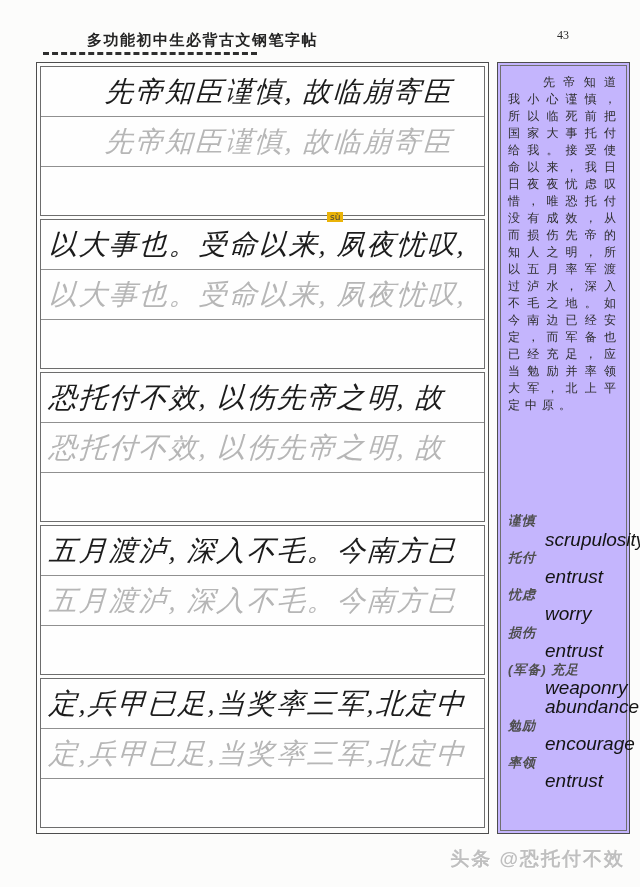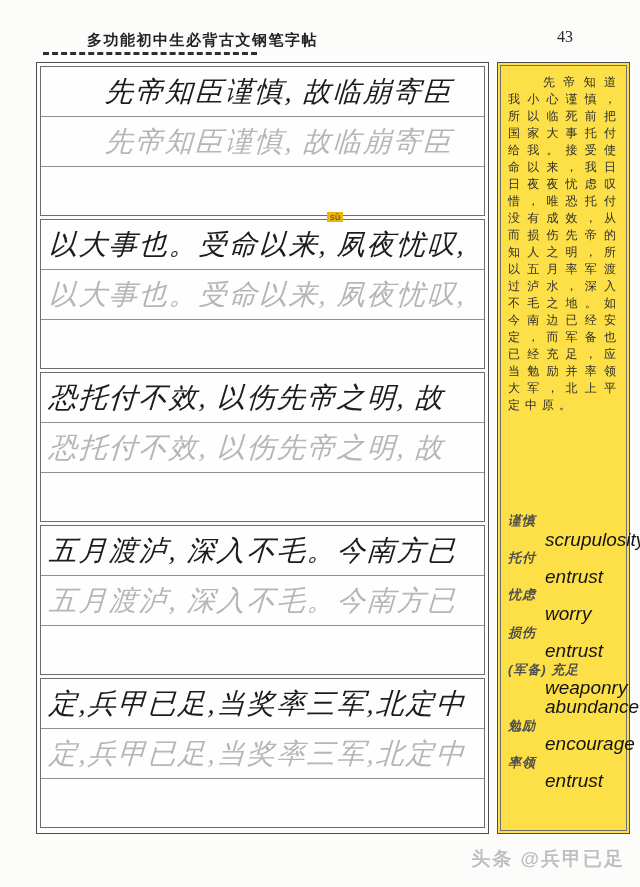--- a/index.html
+++ b/index.html
@@ -16,21 +16,21 @@
     font-size:15px;font-weight:600;color:#242424;
     letter-spacing:1.5px;white-space:nowrap;margin-left:44px;
   }
   .hdr-dash{
     position:absolute;left:43px;top:52px;width:214px;height:0;
     border-bottom:3px dashed #2e2e2e;
   }
   .hdr-pagenum{
     position:absolute;left:557px;top:28px;
     font-family:"Liberation Serif",serif;
-    font-size:16px;color:#2a2a2a;
+    font-size:12px;color:#2a2a2a;
   }
   
   .practice-frame{
     position:absolute;left:36px;top:62px;width:453px;height:772px;
     border:1px solid #4d4d4d;box-sizing:border-box;
     padding:3px;background:#fdfdfc;
   }
   .p-block{
     position:relative;
     height:150px;box-sizing:border-box;
@@ -59,21 +59,21 @@
   .indent .hand{padding-left:64px;}
   .pinyin{
     position:absolute;top:-8px;left:286px;
     font-size:9px;line-height:10px;color:#3f3f3f;
     background:#eab308;padding:0 3px;
     font-family:"DejaVu Sans",sans-serif;
   }
   
   .side-panel{
     position:absolute;left:497px;top:62px;width:133px;height:772px;
-    border:1px solid #4d4d4d;box-sizing:border-box;background:#fde047;
+    border:1px solid #4d4d4d;box-sizing:border-box;background:#c4b5fd;
   }
   .side-inner{
     position:absolute;left:2px;top:2px;right:2px;bottom:2px;
     border:1px solid #6f6f6f;
   }
   .translation{
     margin:8px 5px 0 7px;
     font-family:"Liberation Serif",serif;
     font-size:12px;line-height:17px;
     letter-spacing:5px;
@@ -183,15 +183,15 @@
         <div class="v-line en">weaponry</div>
         <div class="v-line en">abundance</div>
         <div class="v-line cn">勉励</div>
         <div class="v-line en">encourage</div>
         <div class="v-line cn">率领</div>
         <div class="v-line en">entrust</div>
       </div>
     </div>
   </div>
 
-  <div class="watermark">头条 @兵甲已足</div>
+  <div class="watermark">头条 @恐托付不效</div>
 
 </div>
 
 </body></html>

